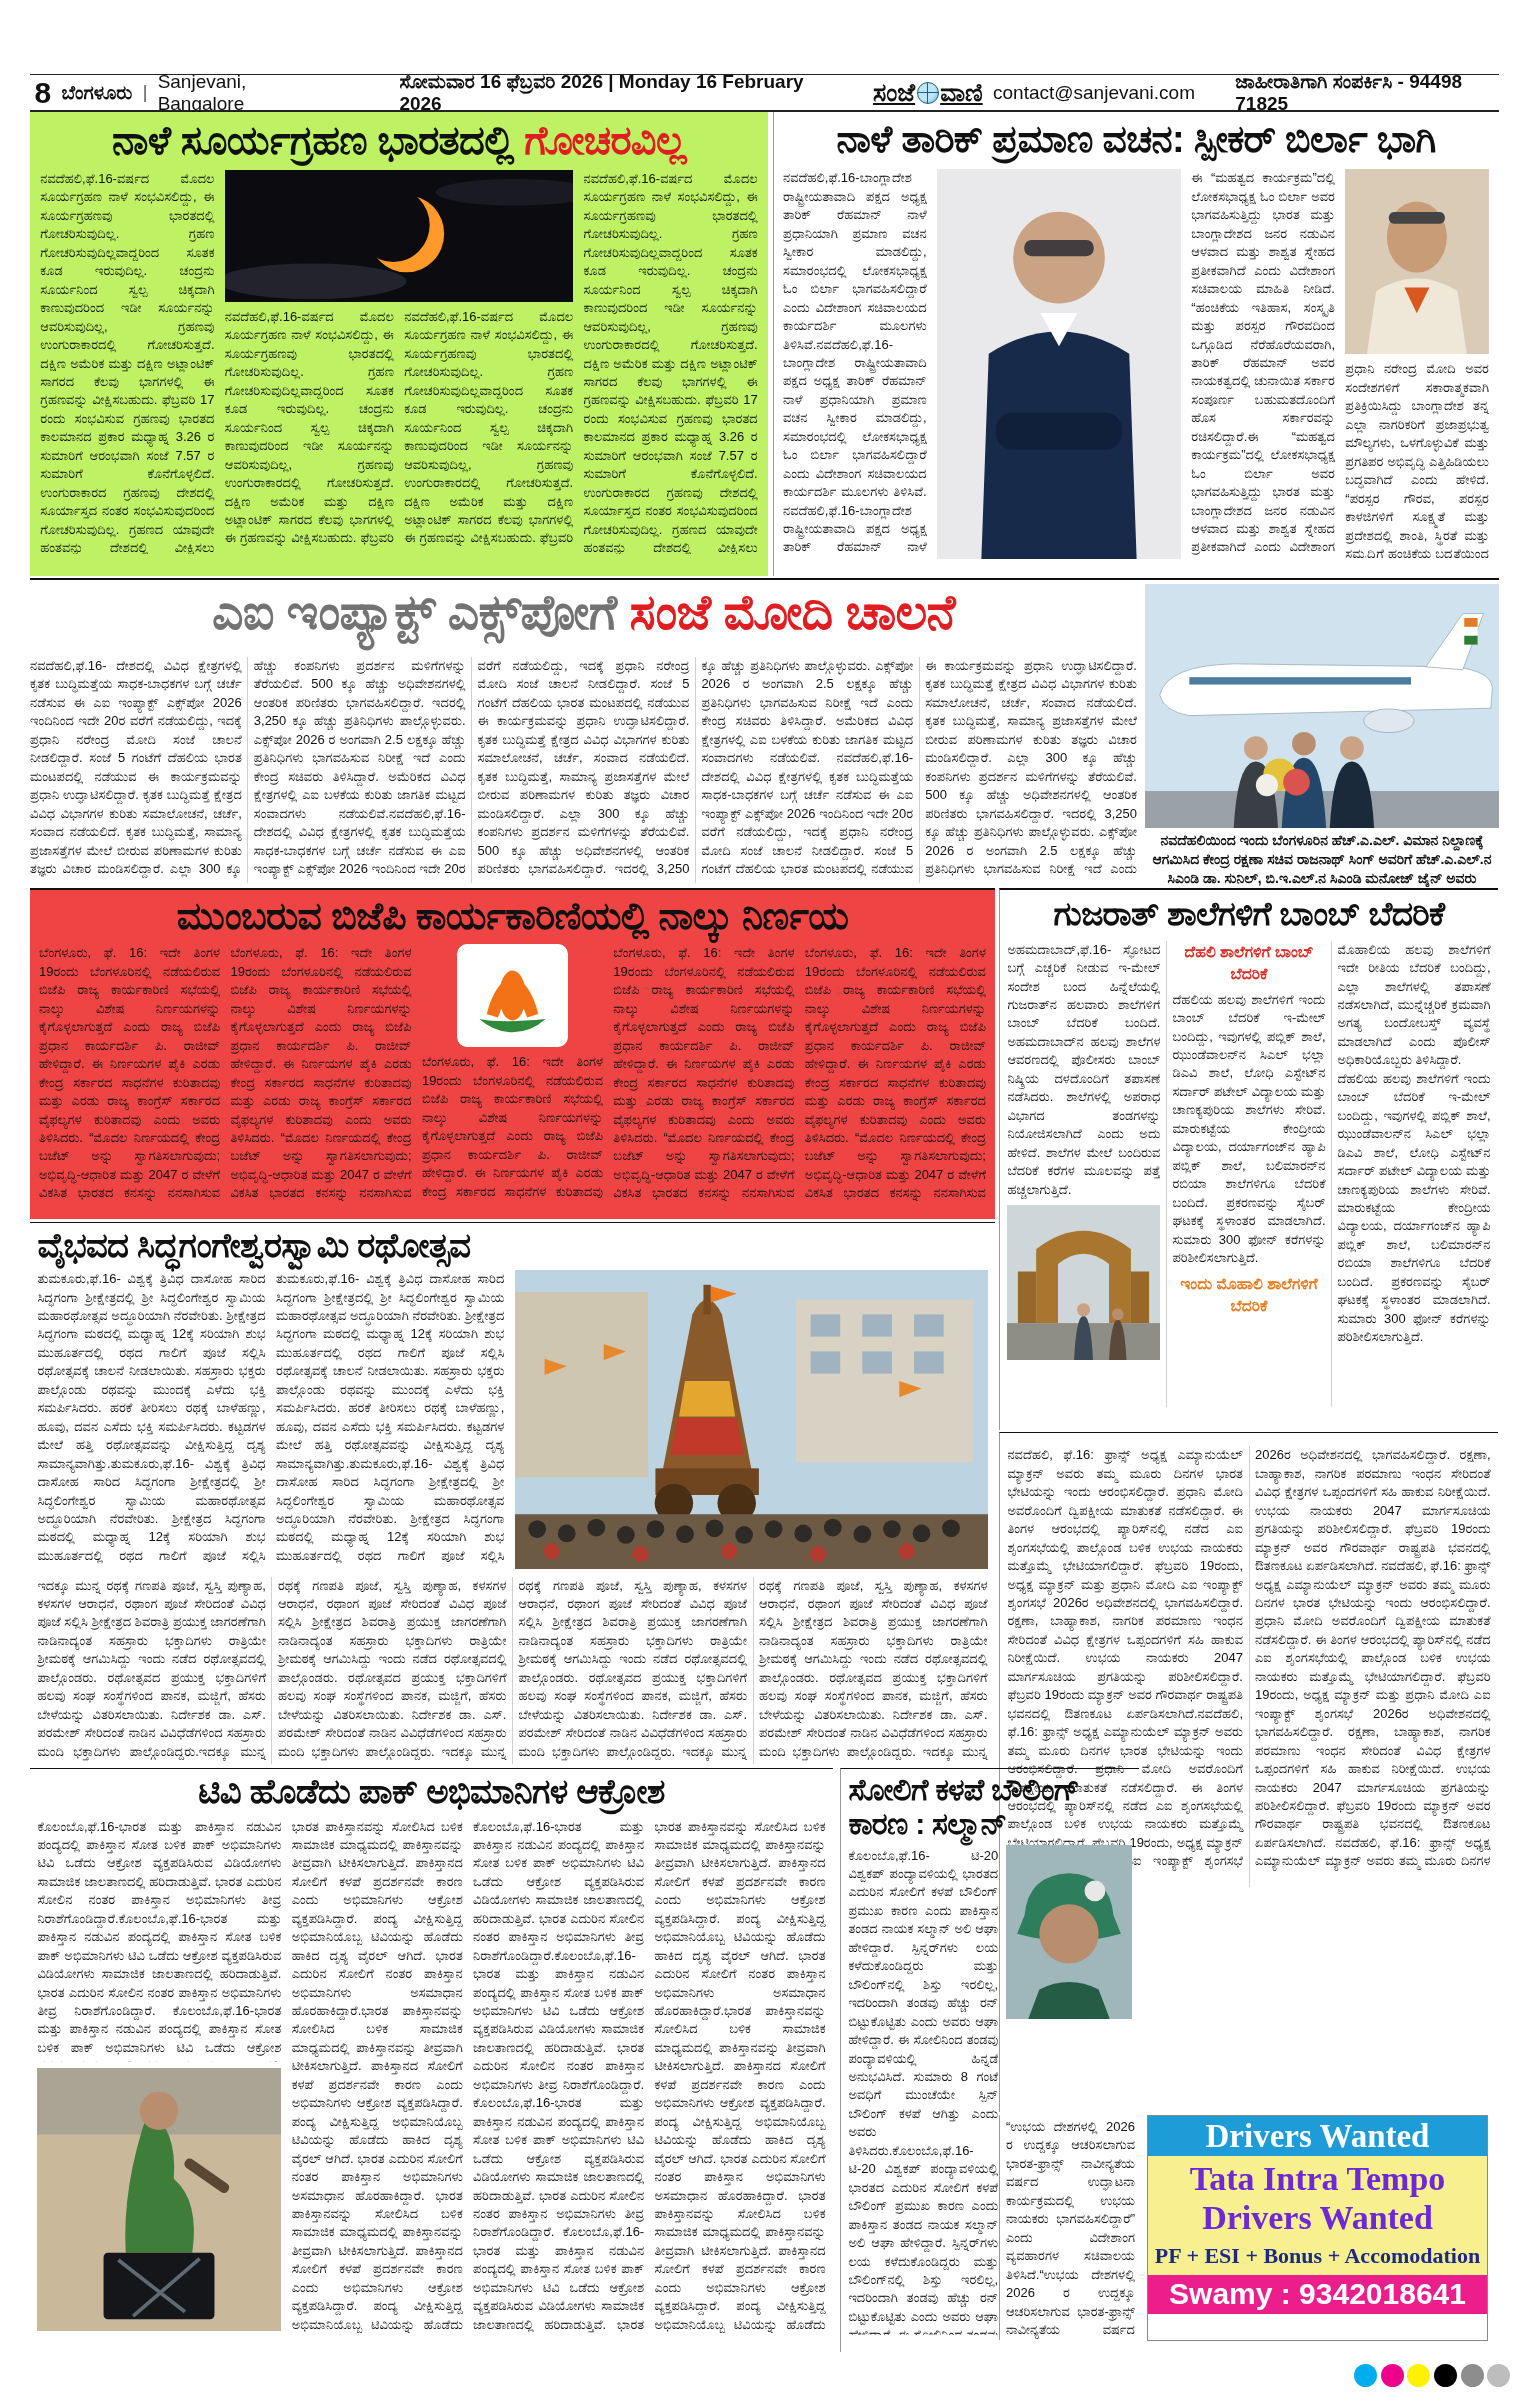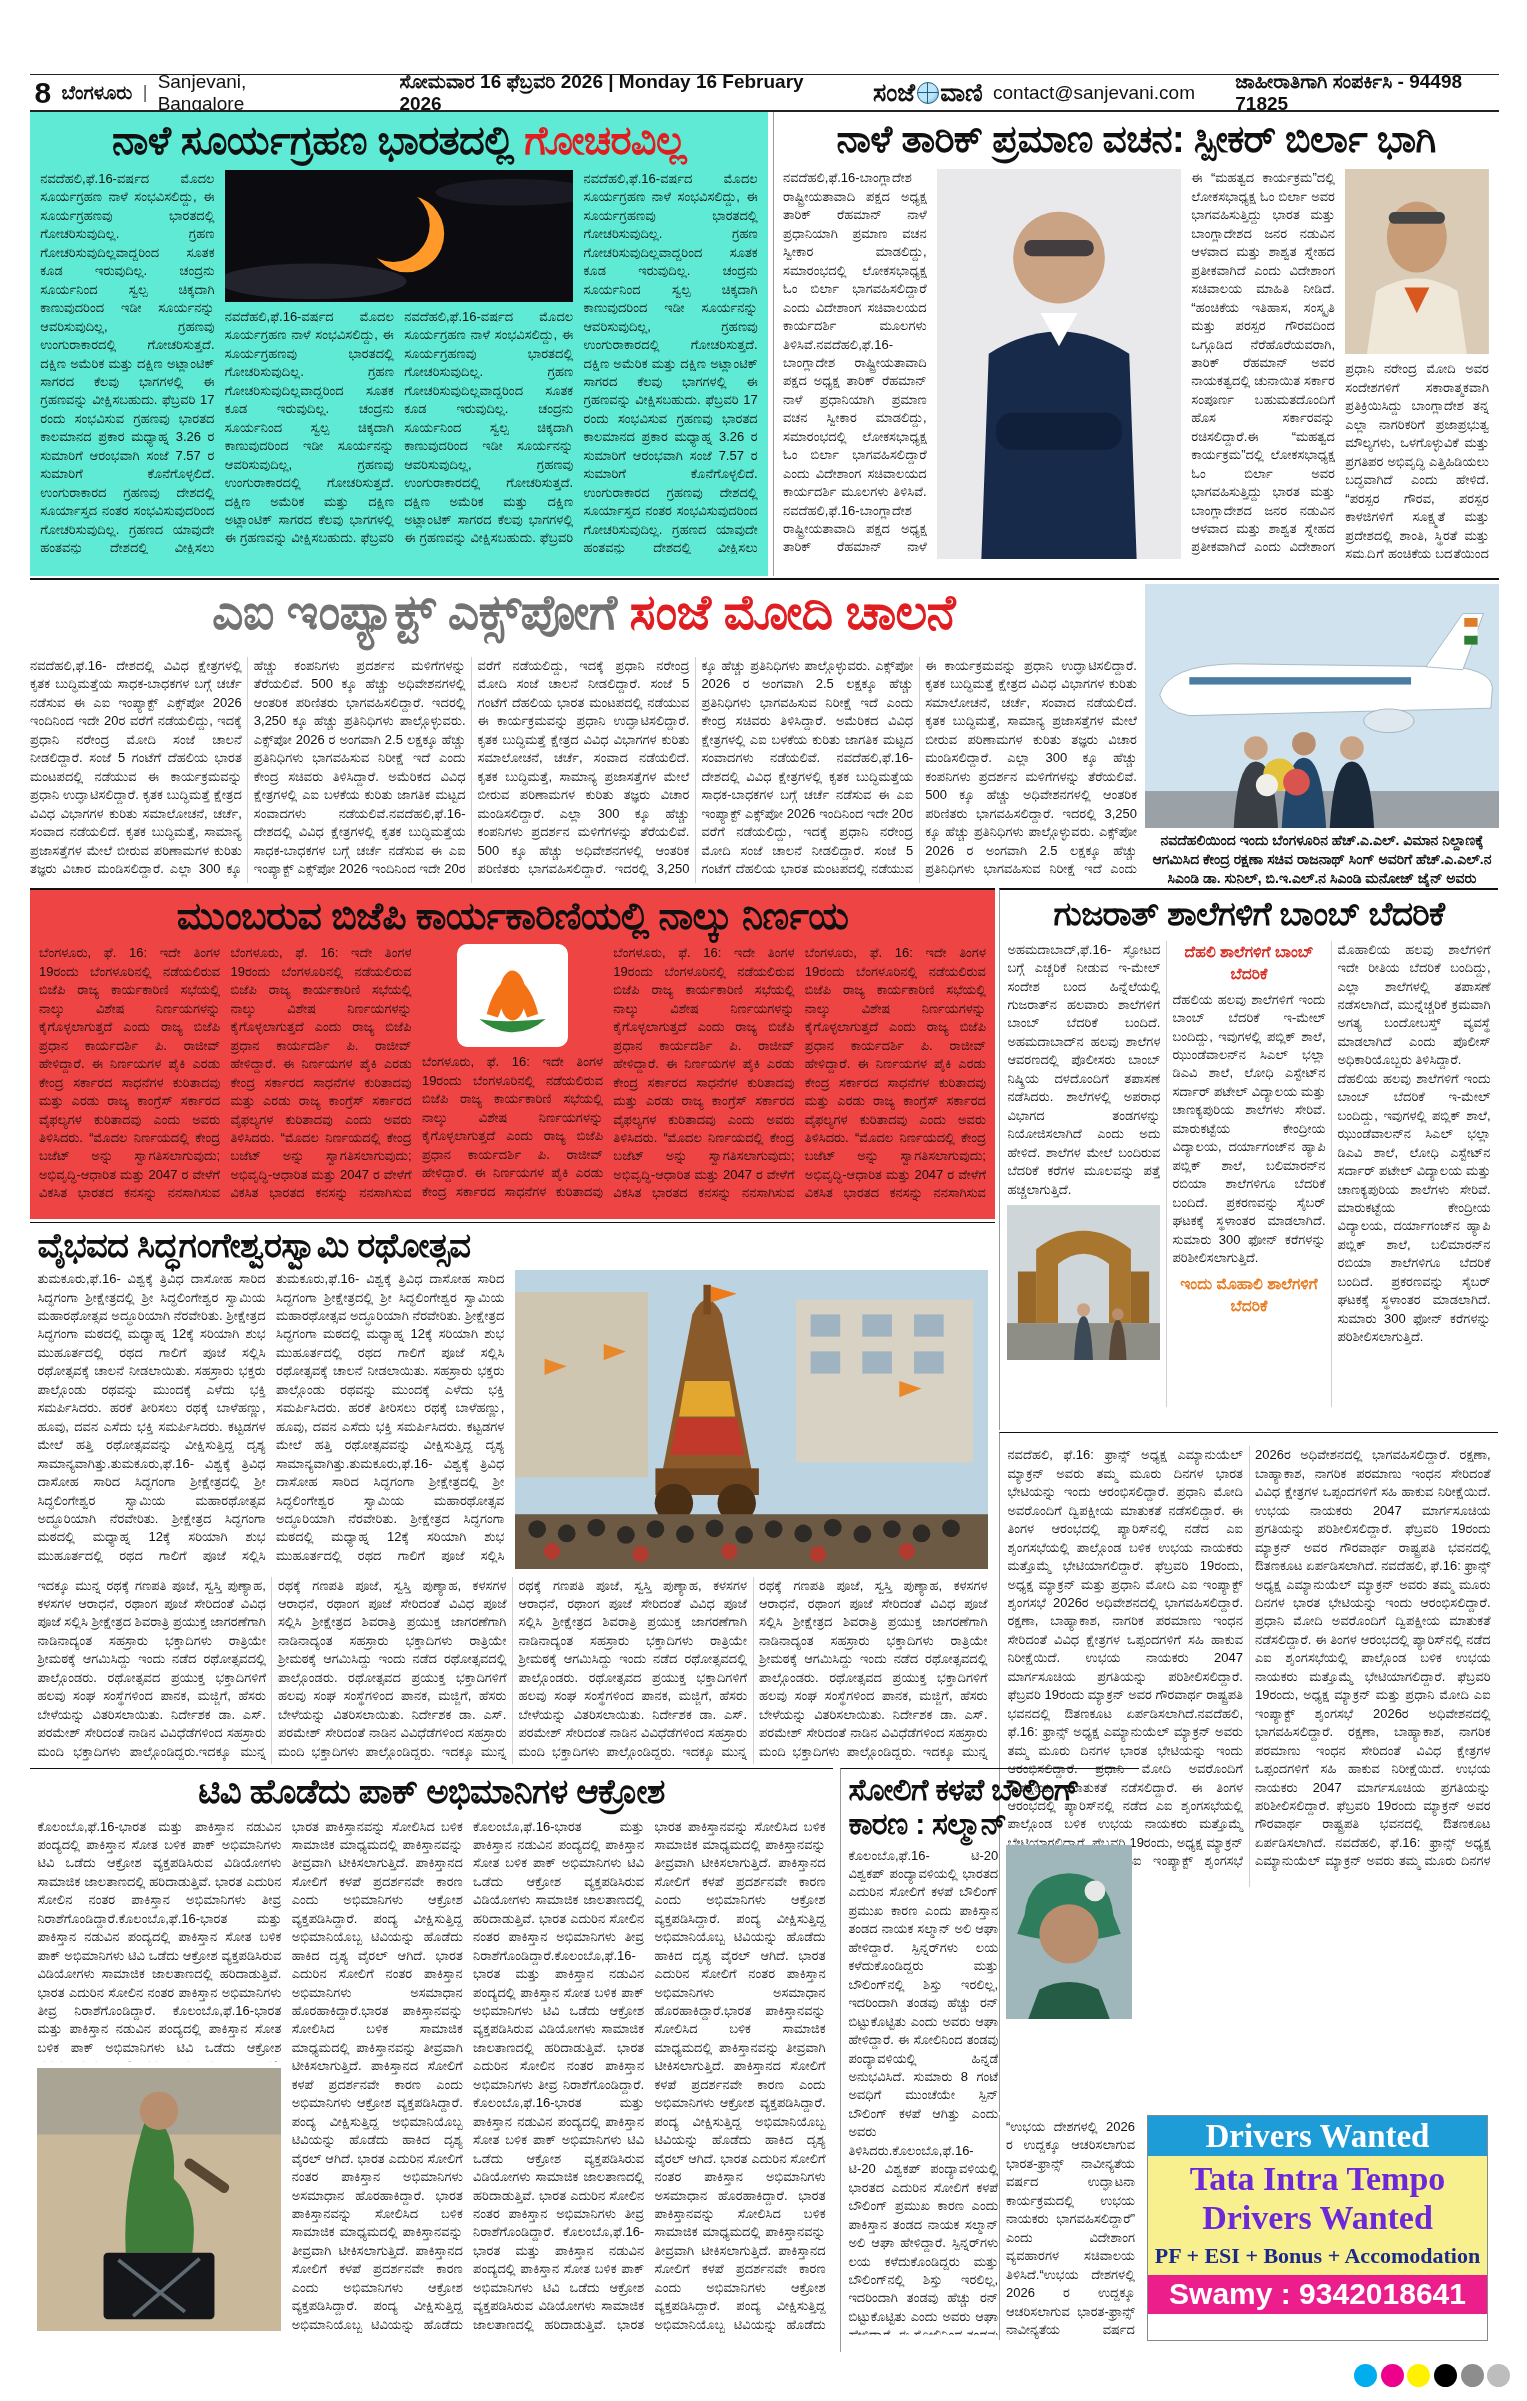--- a/index.html
+++ b/index.html
@@ -7,42 +7,42 @@
         font-family:"Liberation Sans",sans-serif;color:#111;overflow:hidden;}
   
   .hdr{position:absolute;left:30px;top:74px;width:1469px;height:38px;
        border-top:1.5px solid #222;border-bottom:2.2px solid #222;
        display:flex;align-items:center;gap:10.3px;padding:0 4.4px;box-sizing:border-box;}
   .hdr .pg{font-size:30px;font-weight:bold;line-height:1;}
   .hdr .city{font-size:19px;font-weight:bold;}
   .hdr .sep{color:#555;font-size:18px;}
   .hdr .mast-en{font-size:19px;}
   .hdr .date{font-size:19px;font-weight:bold;margin-left:67px;}
-  .hdr .logo{margin-left:52px;display:flex;align-items:center;font-size:25px;font-weight:bold;}
+  .hdr .logo{margin-left:52px;display:flex;align-items:center;font-size:25px;font-weight:bold;text-decoration:underline;}
   .globe{width:22px;height:22px;border-radius:50%;margin:0 1.5px;
          background:radial-gradient(circle at 35% 35%,#bfe6f7 0 55%,#58a8d8 100%);
          border:1.5px solid #1c5f8c;box-sizing:border-box;position:relative;}
   .globe:before{content:"";position:absolute;left:45%;top:0;bottom:0;width:1.5px;background:#1c5f8c;}
   .globe:after{content:"";position:absolute;top:45%;left:0;right:0;height:1.5px;background:#1c5f8c;}
   .hdr .mail{font-size:19px;margin-left:auto;}
   .hdr .adcontact{font-size:19px;font-weight:bold;margin-left:30px;}
   
   .art{position:absolute;box-sizing:border-box;overflow:hidden;}
   .headline{font-weight:bold;line-height:1.08;letter-spacing:-0.7px;}
   .red{color:#e01d20;} .blue{color:#737373;}
   .body-cols{text-align:justify;font-size:13px;line-height:1.42;
              column-gap:12px;column-rule:0.7px solid #cfcfcf;overflow:hidden;}
   .body-block{text-align:justify;font-size:13px;line-height:1.42;overflow:hidden;}
   .caption{font-weight:bold;font-size:14px;line-height:1.35;text-align:center;}
   .subhead{font-weight:bold;font-size:15.5px;text-align:center;margin:6px 0;}
   .subhead.orange{color:#e87a1e;} .subhead.redsh{color:#d92b21;}
   .photo{position:relative;overflow:hidden;background:#ddd;}
   .photo svg{display:block;width:100%;height:100%;}
   
-  #art-eclipse{left:30px;top:112px;width:738px;height:464px;background:#5eead4;padding:7.4px 10.3px;}
+  #art-eclipse{left:30px;top:112px;width:738px;height:464px;background:#bef264;padding:7.4px 10.3px;}
   #art-eclipse .headline{font-size:40px;text-align:center;}
   #art-tarique{left:773px;top:112px;width:725px;height:464px;padding:7.4px 9px;border-left:0.7px solid #999;}
   #art-tarique .headline{font-size:38px;text-align:center;}
   .row{display:flex;gap:10.3px;}
   .colflex{flex:1;overflow:hidden;}
   
   #band-ai{left:30px;top:578px;width:1469px;height:309px;border-top:2.2px solid #111;}
   #ai-headline{position:absolute;left:0;top:6px;width:1107px;font-size:49px;text-align:center;}
   #ai-body{position:absolute;left:0;top:77px;width:1107px;height:226px;column-count:5;}
   #plane-photo{position:absolute;left:1115px;top:4.4px;width:354px;height:244px;}

